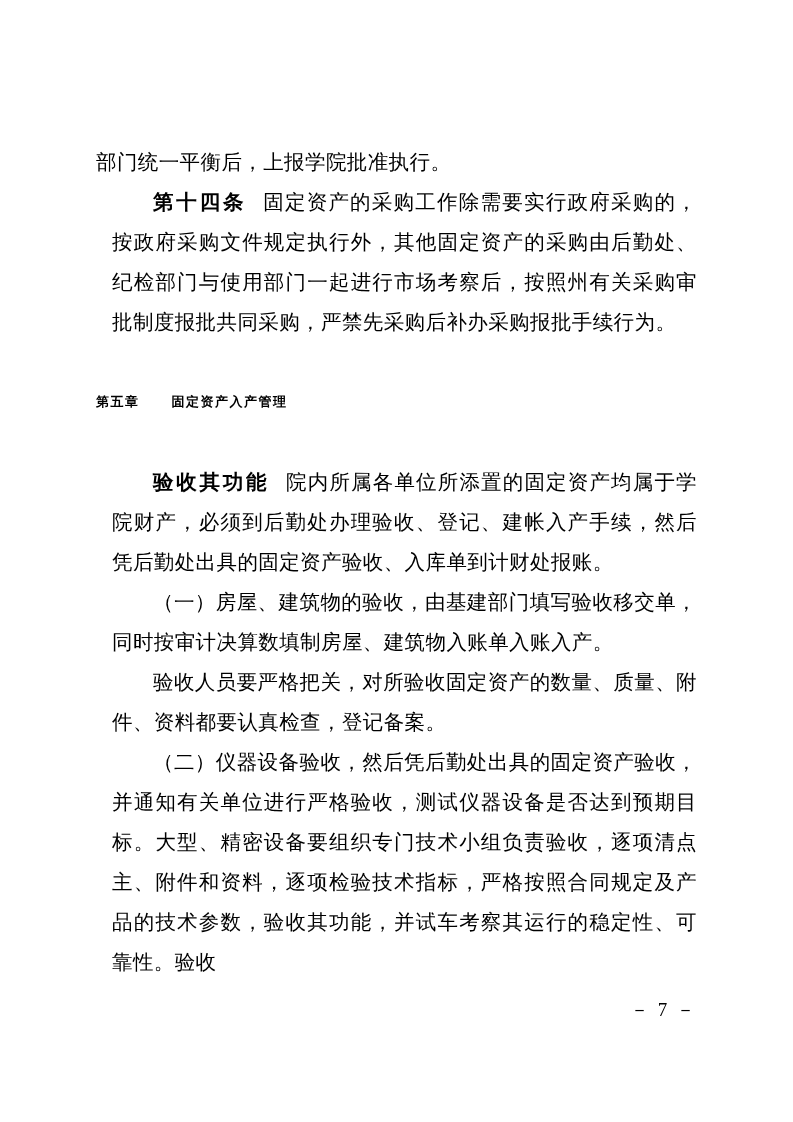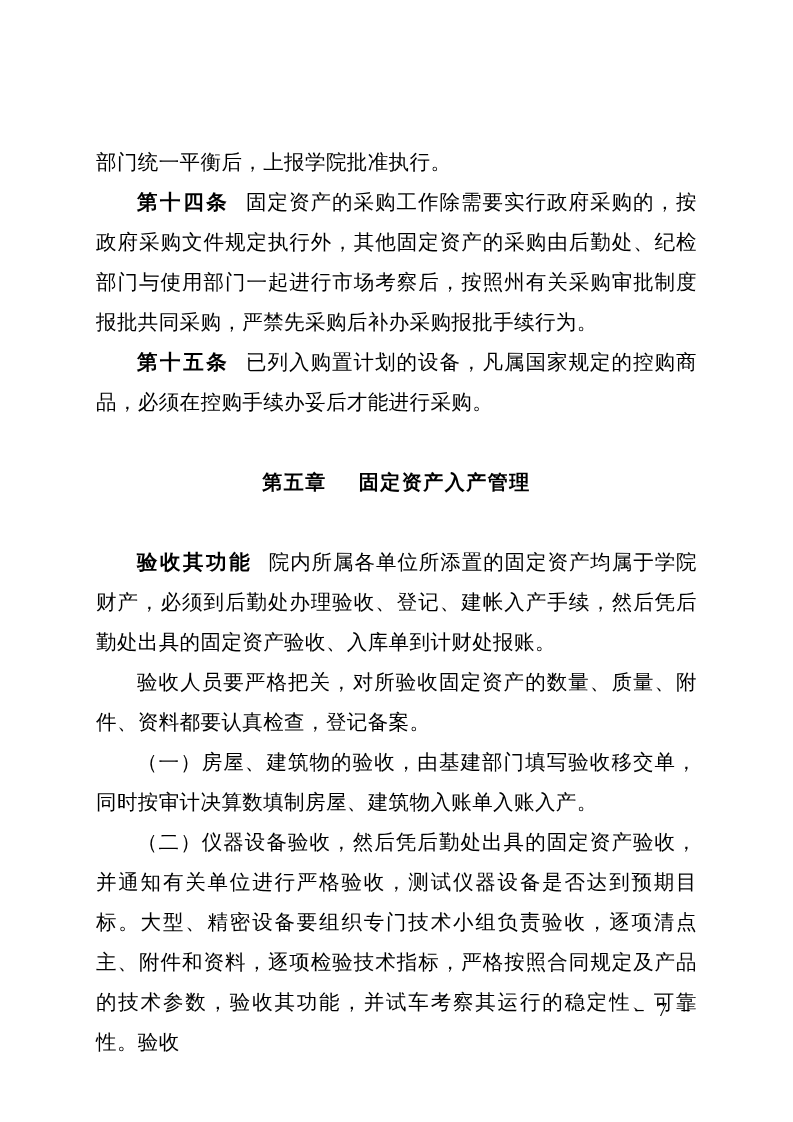--- a/index.html
+++ b/index.html
@@ -31,37 +31,37 @@
   .para {
     font-size: 20.5px;
     line-height: 40px;
     text-align: justify;
     text-justify: inter-ideograph;
     margin: 0 0 0 0;
     letter-spacing: 0.4px;
   }
   .para.indent {
     text-indent: 41px;
+    margin-left: 16px;
   }
   .para.hang {
     text-indent: 0;
   }
   .label {
     font-weight: bold;
     letter-spacing: 2px;
   }
   .label-gap {
     display: inline-block;
     width: 16px;
   }
   .chapter-heading {
-    font-size: 20px;
+    font-size: 13px;
     line-height: 40px;
     font-weight: bold;
-    text-align: center;
     letter-spacing: 1.5px;
     margin: 0;
   }
   .spacer-lg {
     height: 40px;
   }
   .spacer-md {
     height: 40px;
   }
   .page-number {
@@ -76,32 +76,31 @@
 </head>
 <body>
 
 <div class="page">
   <div class="doc-body">
 
     <p class="para hang">部门统一平衡后，上报学院批准执行。</p>
 
     <p class="para indent"><span class="label">第十四条</span><span class="label-gap"></span><span>固定资产的采购工作除需要实行政府采购的，按政府采购文件规定执行外，其他固定资产的采购由后勤处、纪检部门与使用部门一起进行市场考察后，按照州有关采购审批制度报批共同采购，严禁先采购后补办采购报批手续行为。</span></p>
 
-    <p class="para indent"><span class="label">第十五条</span><span class="label-gap"></span><span>已列入购置计划的设备，凡属国家规定的控购商品，必须在控购手续办妥后才能进行采购。</span></p>
 
     <div class="spacer-lg"></div>
 
     <p class="chapter-heading"><span>第五章</span><span class="label-gap"></span><span class="label-gap"></span><span>固定资产入产管理</span></p>
 
     <div class="spacer-md"></div>
 
     <p class="para indent"><span class="label">验收其功能</span><span class="label-gap"></span><span>院内所属各单位所添置的固定资产均属于学院财产，必须到后勤处办理验收、登记、建帐入产手续，然后凭后勤处出具的固定资产验收、入库单到计财处报账。</span></p>
 
+    <p class="para indent">（一）房屋、建筑物的验收，由基建部门填写验收移交单，同时按审计决算数填制房屋、建筑物入账单入账入产。</p>
+
     <p class="para indent">验收人员要严格把关，对所验收固定资产的数量、质量、附件、资料都要认真检查，登记备案。</p>
-
-    <p class="para indent">（一）房屋、建筑物的验收，由基建部门填写验收移交单，同时按审计决算数填制房屋、建筑物入账单入账入产。</p>
 
     <p class="para indent">（二）仪器设备验收，然后凭后勤处出具的固定资产验收，并通知有关单位进行严格验收，测试仪器设备是否达到预期目标。大型、精密设备要组织专门技术小组负责验收，逐项清点主、附件和资料，逐项检验技术指标，严格按照合同规定及产品的技术参数，验收其功能，并试车考察其运行的稳定性、可靠性。验收</p>
 
   </div>
 
   <div class="page-number">－ 7 －</div>
 </div>
 
 </body></html>

